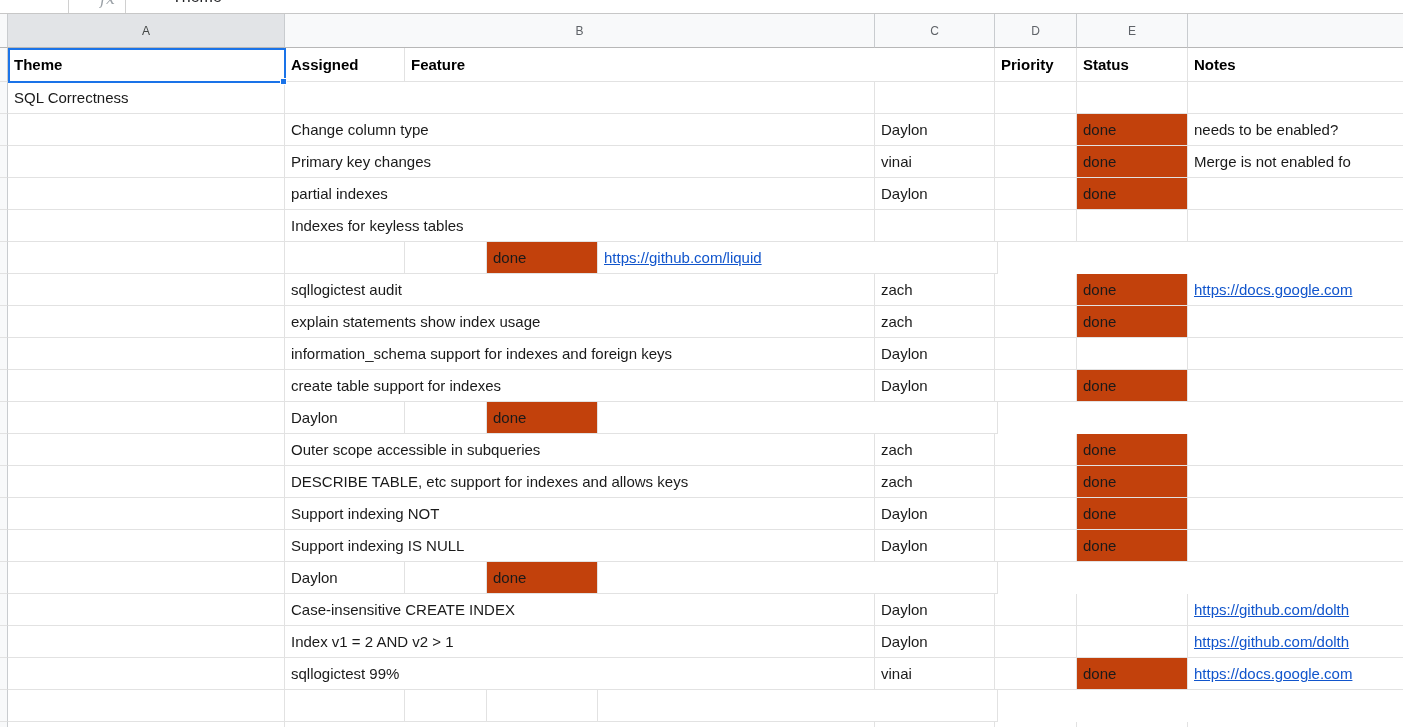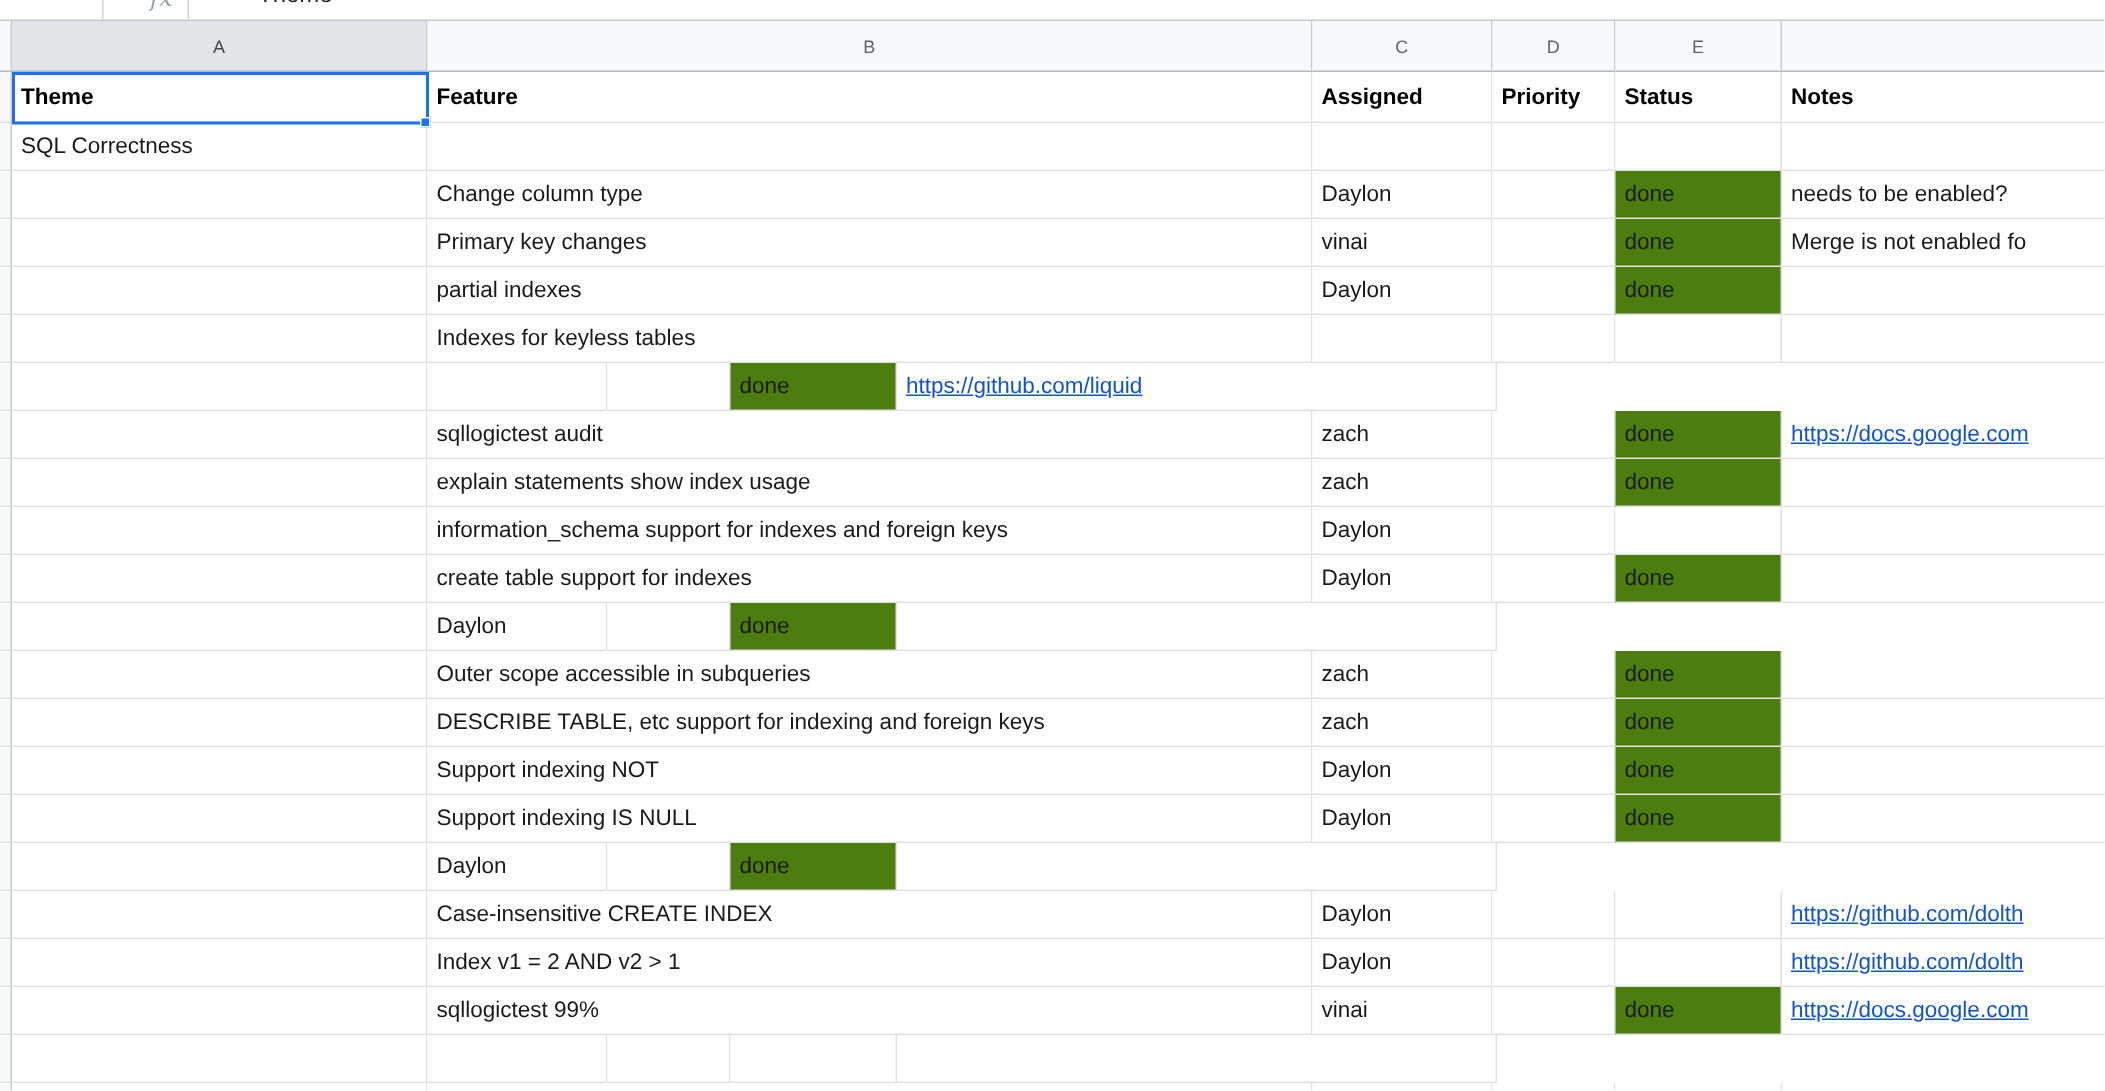--- a/index.html
+++ b/index.html
@@ -39,21 +39,21 @@
     box-sizing:border-box; flex:none;
     border-right:1px solid #e2e2e2; border-bottom:1px solid #e2e2e2;
     font-size:15px; color:#1a1a1a; line-height:1;
     display:flex; align-items:center; padding-left:6px;
     overflow:hidden; white-space:nowrap; background:#fff;
   }
   .header-row .cell { font-weight:bold; color:#000; }
   .rowhdr {
     background:#f8f9fa; border-right:1px solid #c9cccf; padding:0;
   }
-  .done { background:#4d7c0f; }
+  .done { background:#c2410c; }
   .link { color:#1155cc; text-decoration:underline; }
 
   
   .col-rowhdr { width:8px; }
   .col-a { width:277px; }
   .col-b { width:590px; }
   .col-c { width:120px; }
   .col-d { width:82px; }
   .col-e { width:111px; }
   .col-f { width:400px; }
@@ -86,22 +86,22 @@
   <div class="hcell col-c">C</div>
   <div class="hcell col-d">D</div>
   <div class="hcell col-e">E</div>
   <div class="hcell col-f"></div>
 </div>
 
 <div class="grid">
   <div class="row header-row">
     <div class="cell rowhdr col-rowhdr"></div>
     <div class="cell col-a">Theme</div>
+    <div class="cell col-c">Assigned</div>
     <div class="cell col-b">Feature</div>
-    <div class="cell col-c">Assigned</div>
     <div class="cell col-d">Priority</div>
     <div class="cell col-e">Status</div>
     <div class="cell col-f">Notes</div>
   </div>
 
 <div class="row">
       <div class="cell rowhdr col-rowhdr"></div>
       <div class="cell col-a">SQL Correctness</div>
       <div class="cell col-b"></div>
       <div class="cell col-c"></div>
@@ -202,21 +202,21 @@
       <div class="cell col-a"></div>
       <div class="cell col-b">Outer scope accessible in subqueries</div>
       <div class="cell col-c">zach</div>
       <div class="cell col-d"></div>
       <div class="cell col-e done">done</div>
       <div class="cell col-f"></div>
     </div>
     <div class="row">
       <div class="cell rowhdr col-rowhdr"></div>
       <div class="cell col-a"></div>
-      <div class="cell col-b">DESCRIBE TABLE, etc support for indexing and foreign keys</div>
+      <div class="cell col-b">DESCRIBE TABLE, etc support for indexes and allows keys</div>
       <div class="cell col-c">zach</div>
       <div class="cell col-d"></div>
       <div class="cell col-e done">done</div>
       <div class="cell col-f"></div>
     </div>
     <div class="row">
       <div class="cell rowhdr col-rowhdr"></div>
       <div class="cell col-a"></div>
       <div class="cell col-b">Support indexing NOT</div>
       <div class="cell col-c">Daylon</div>

